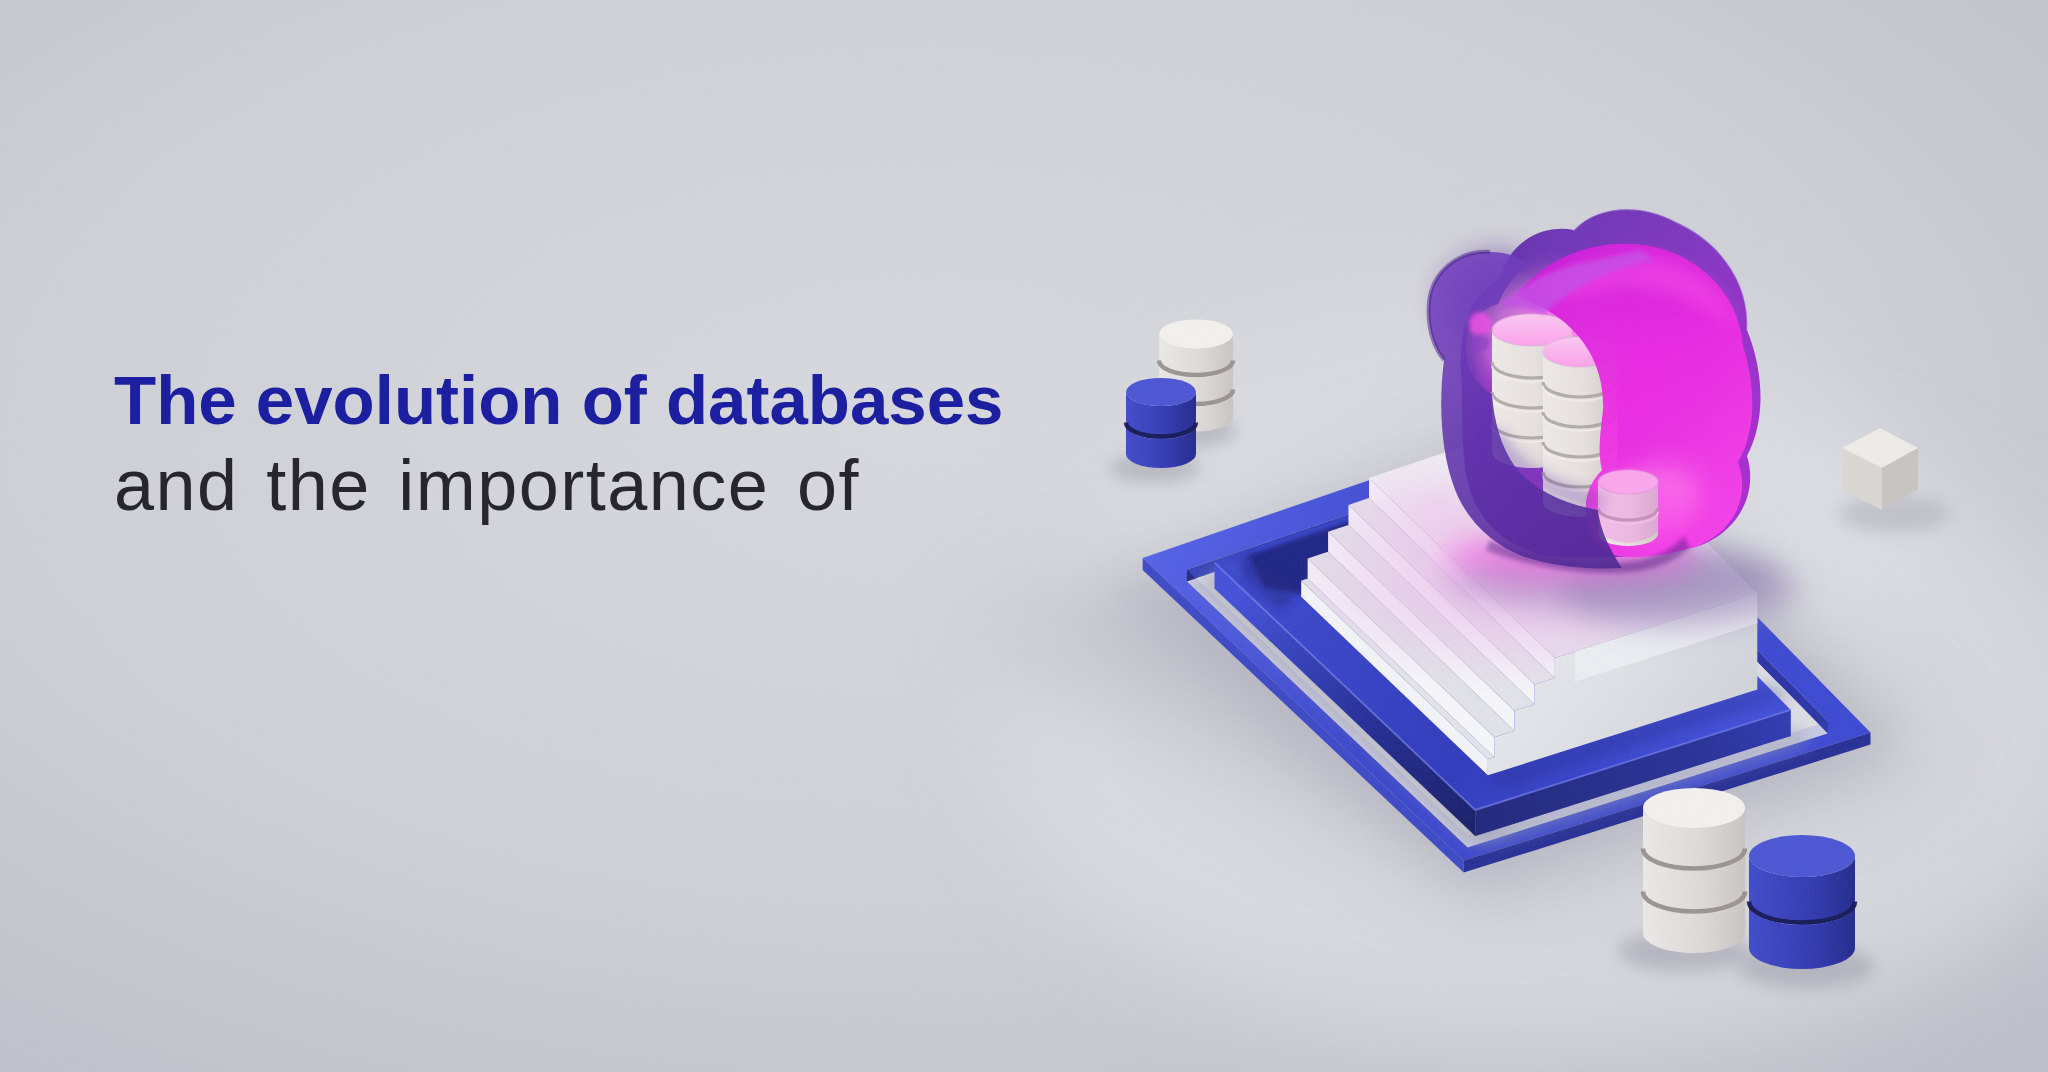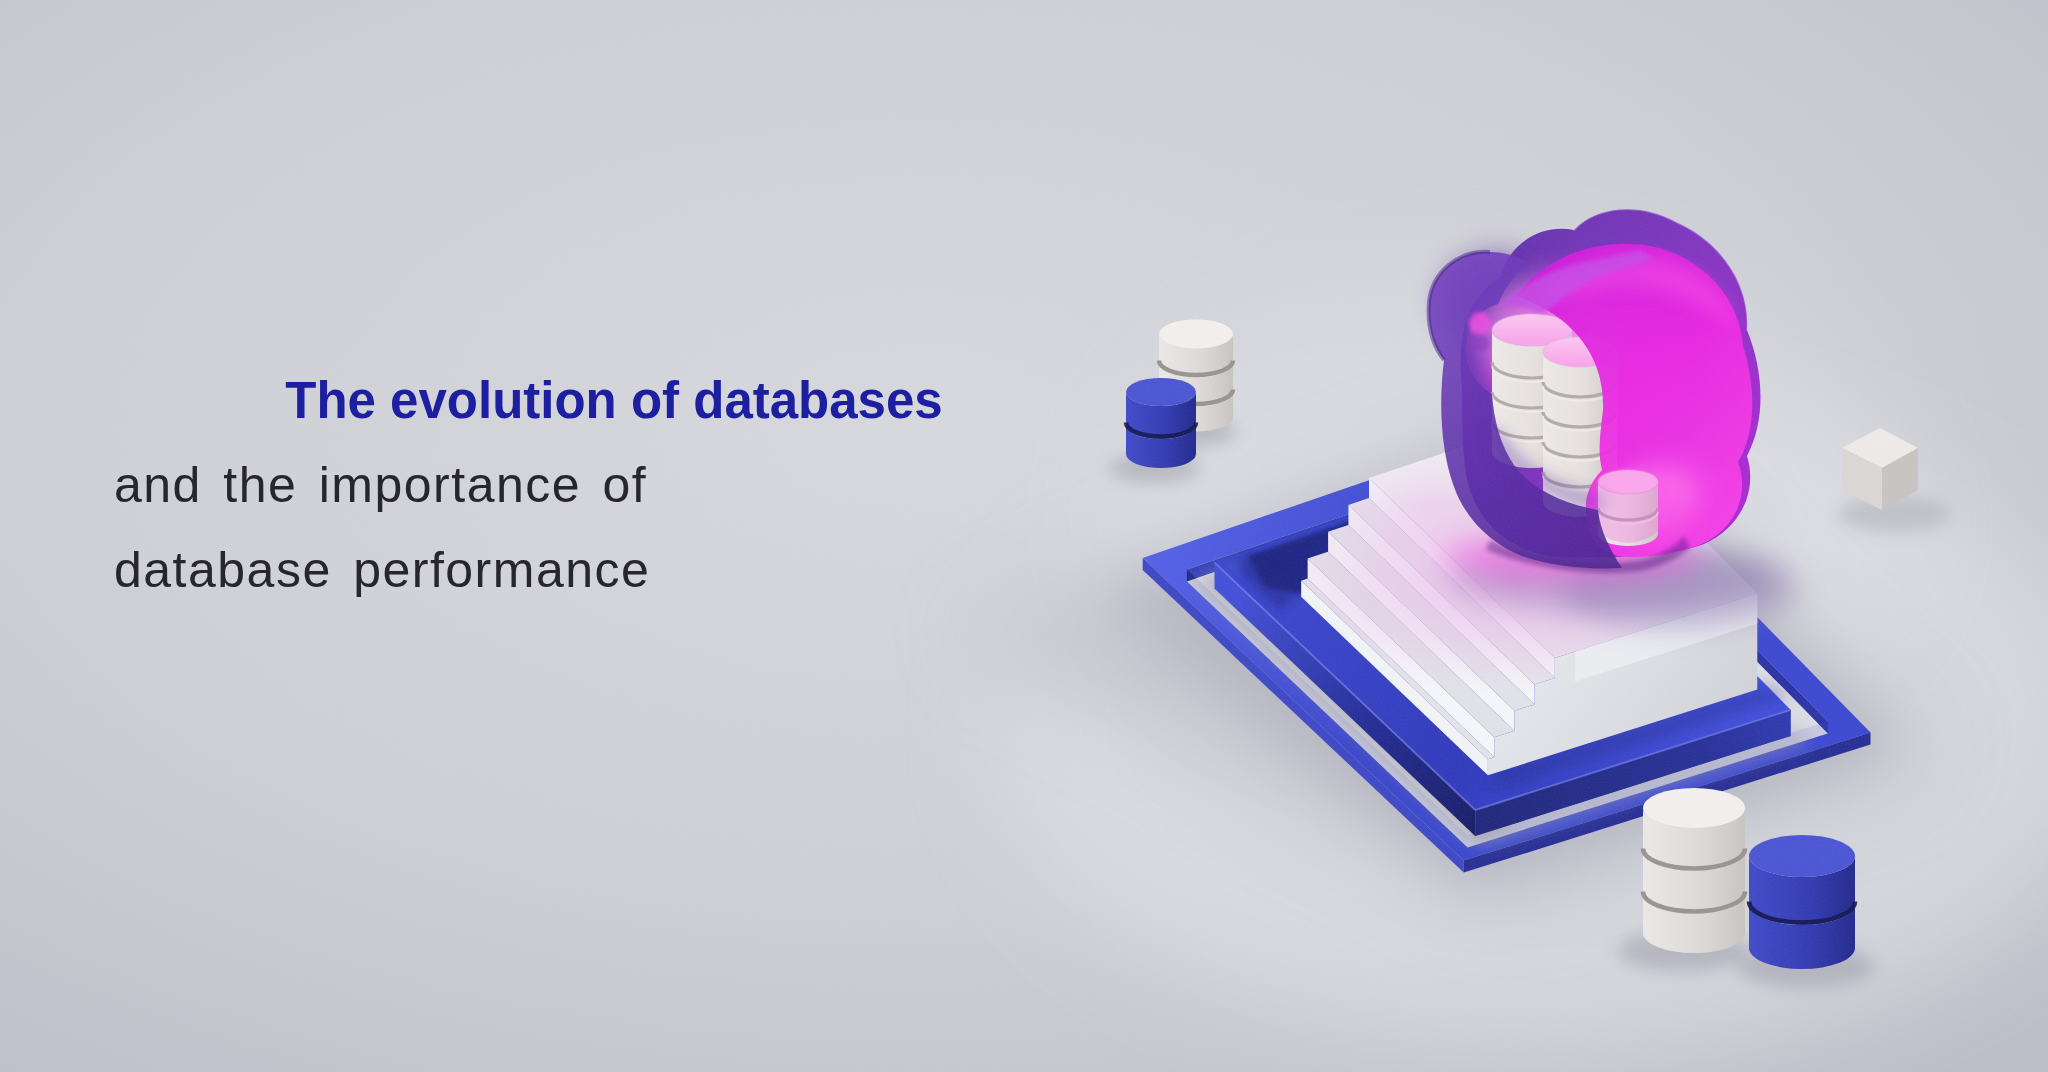--- a/index.html
+++ b/index.html
@@ -1,23 +1,23 @@
 <!DOCTYPE html>
 <html style="--c-emph: #1c20a0; --c-text: #27262c;"><head>
 <meta charset="utf-8">
 <style>
   html,body{margin:0;padding:0;}
   body{width:2048px;height:1072px;overflow:hidden;position:relative;
        font-family:"Liberation Sans", sans-serif; background:#d4d5db;}
   .stage{position:absolute;inset:0;width:2048px;height:1072px;}
   svg.illus{position:absolute;top:0;left:0;width:2048px;height:1072px;display:block;}
   .headline{position:absolute;left:114px;top:358px;width:1000px;}
-  .headline h1{margin:0;font-size:51px;line-height:85px;font-weight:700;
-      letter-spacing:0;color:var(--c-emph,#1c20a0);text-align:center;}
-  .headline p{margin:0;font-size:50px;line-height:85px;font-weight:400;
+  .headline h1{margin:0;font-size:69px;line-height:85px;font-weight:700;
+      letter-spacing:0;color:var(--c-emph,#1c20a0);}
+  .headline p{margin:0;font-size:72px;line-height:85px;font-weight:400;
       letter-spacing:1.5px;word-spacing:6px;color:var(--c-text,#27262c);}
   .headline p span{display:block;}
 </style>
 </head>
 <body>
 
 <div class="stage">
   <svg class="illus" viewBox="0 0 2048 1072" aria-hidden="true">
 <defs>
 <radialGradient id="bgGrad" cx="45%" cy="40%" r="80%">
@@ -284,16 +284,15 @@
 <polygon points="1880.0,428.0 1918.0,448.0 1882.0,468.0 1842.0,448.0" fill="#f0ede9"></polygon>
 <polygon points="1842.0,448.0 1882.0,468.0 1882.0,510.0 1842.0,490.0" fill="#dbd8d5"></polygon>
 <polygon points="1882.0,468.0 1918.0,448.0 1918.0,490.0 1882.0,510.0" fill="#c8c5c2"></polygon>
 </g>
 <rect width="2048" height="1072" fill="#ffffff" opacity="0.14" filter="url(#grain)"></rect>
   </svg>
   <div class="headline">
     <h1>The evolution of databases</h1>
     <p>
         <span>and the importance of</span>
-        <span>database performance</span>
       </p>
   </div>
 </div>
 
 </body></html>

